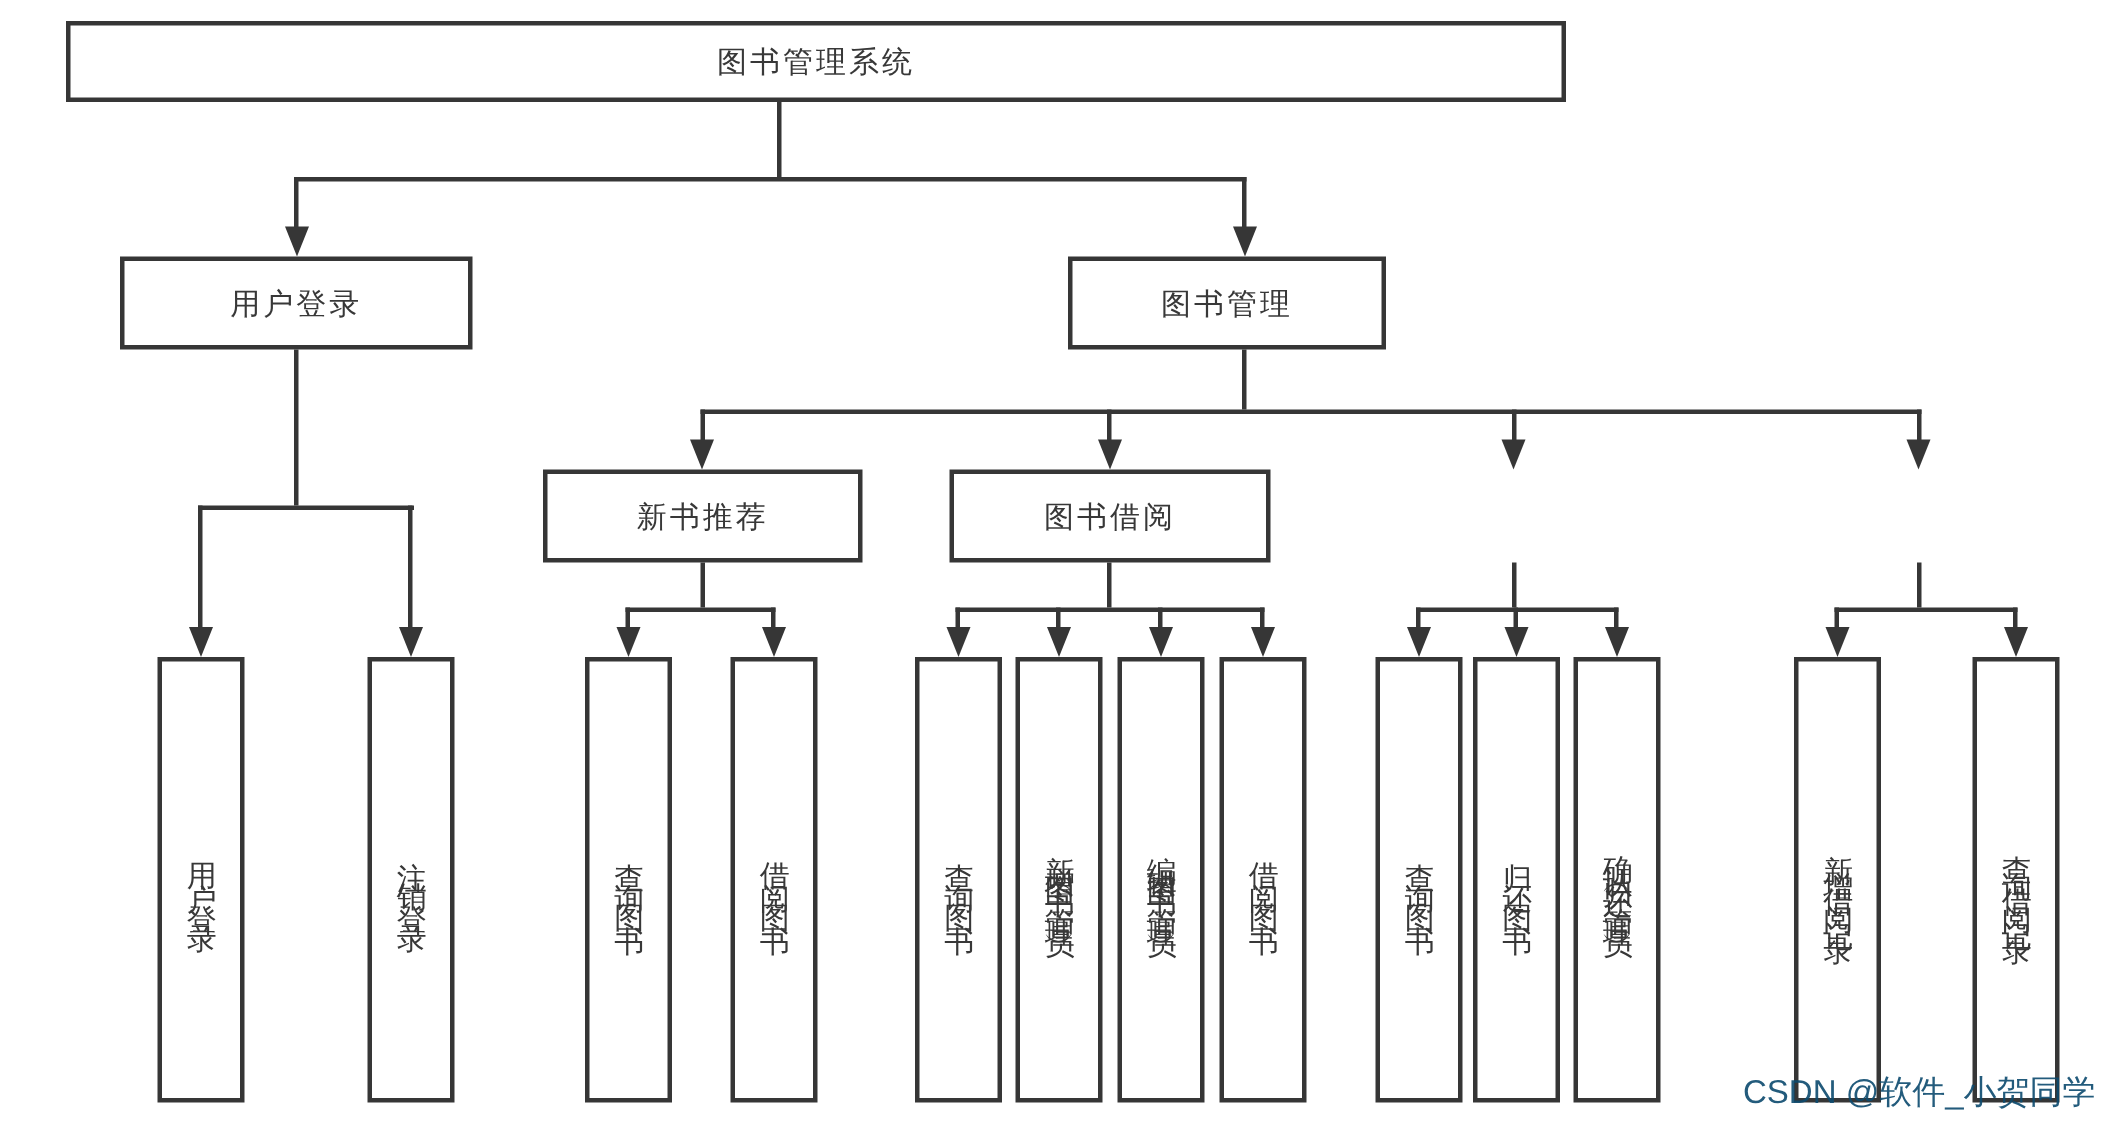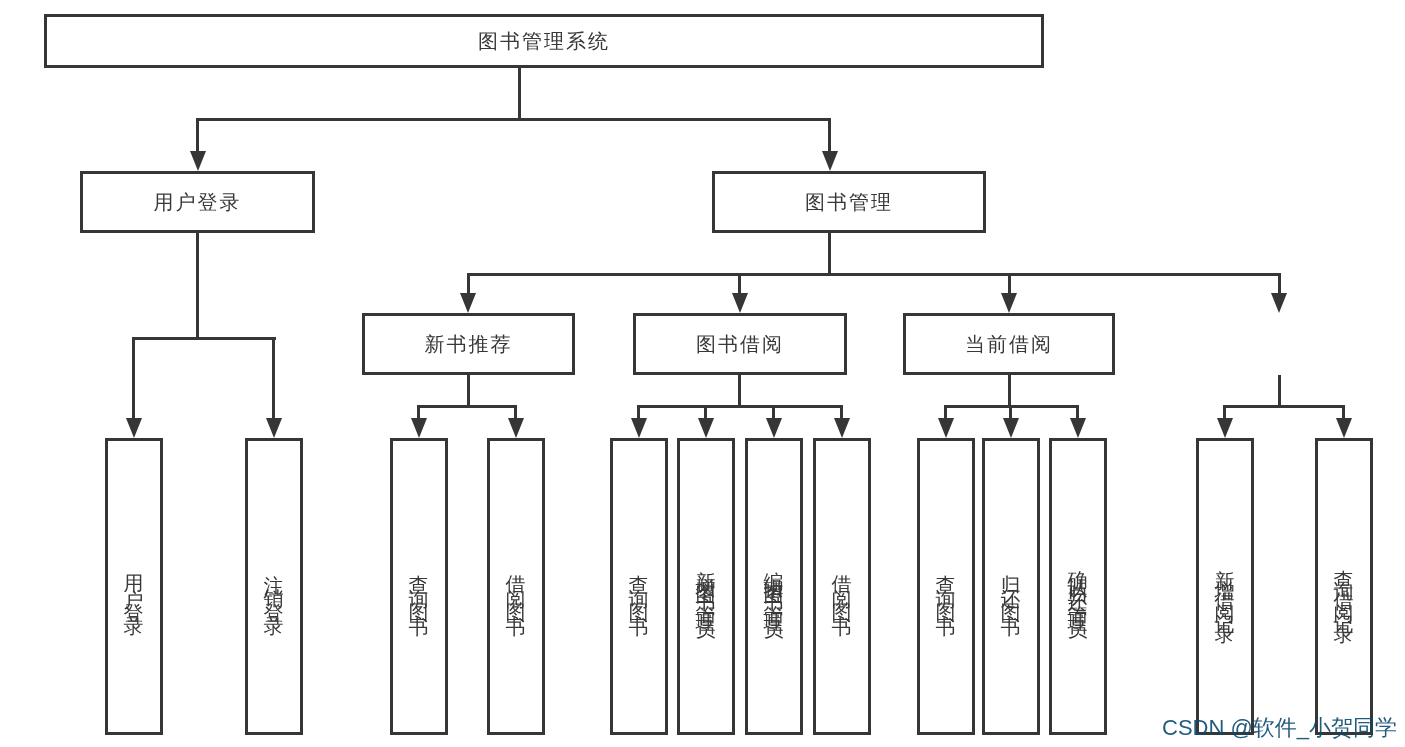--- a/index.html
+++ b/index.html
@@ -31,21 +31,21 @@
   <div class="ln" style="left:518px;top:68px;width:3px;height:50px;"></div>
   <div class="ln" style="left:196px;top:118px;width:635px;height:3px;"></div>
   <div class="ln" style="left:196px;top:118px;width:3px;height:35px;"></div>
   <div class="ar" style="left:190px;top:151px;"></div>
   <div class="ln" style="left:828px;top:118px;width:3px;height:35px;"></div>
   <div class="ar" style="left:822px;top:151px;"></div>
 
   <div class="box h" style="left:80px;top:171px;width:235px;height:62px;">
     <span>用户登录</span>
   </div>
-  <div class="box h" style="left:712px;top:171px;width:274px;height:62px;">
+  <div class="box h" style="left:712px;top:171px;width:212px;height:62px;">
     <span>图书管理</span>
   </div>
 
   <div class="ln" style="left:196px;top:233px;width:3px;height:104px;"></div>
   <div class="ln" style="left:132px;top:337px;width:144px;height:3px;"></div>
   <div class="ln" style="left:132px;top:337px;width:3px;height:81px;"></div>
   <div class="ar" style="left:126px;top:418px;"></div>
   <div class="ln" style="left:272px;top:337px;width:3px;height:81px;"></div>
   <div class="ar" style="left:266px;top:418px;"></div>
 
@@ -58,23 +58,20 @@
   <div class="ln" style="left:1008px;top:273px;width:3px;height:22px;"></div>
   <div class="ar" style="left:1001px;top:293px;"></div>
   <div class="ln" style="left:1278px;top:273px;width:3px;height:22px;"></div>
   <div class="ar" style="left:1271px;top:293px;"></div>
 
   <div class="box h" style="left:362px;top:313px;width:213px;height:62px;">
     <span>新书推荐</span>
   </div>
   <div class="box h" style="left:633px;top:313px;width:214px;height:62px;">
     <span>图书借阅</span>
-  </div>
-  <div class="box h" style="left:903px;top:313px;width:212px;height:62px;">
-    <span>当前借阅</span>
   </div>
 
   <div class="ln" style="left:467px;top:375px;width:3px;height:30px;"></div>
   <div class="ln" style="left:417px;top:405px;width:100px;height:3px;"></div>
   <div class="ln" style="left:417px;top:405px;width:3px;height:15px;"></div>
   <div class="ar" style="left:411px;top:418px;"></div>
   <div class="ln" style="left:514px;top:405px;width:3px;height:15px;"></div>
   <div class="ar" style="left:508px;top:418px;"></div>
 
   <div class="ln" style="left:738px;top:375px;width:3px;height:30px;"></div>

